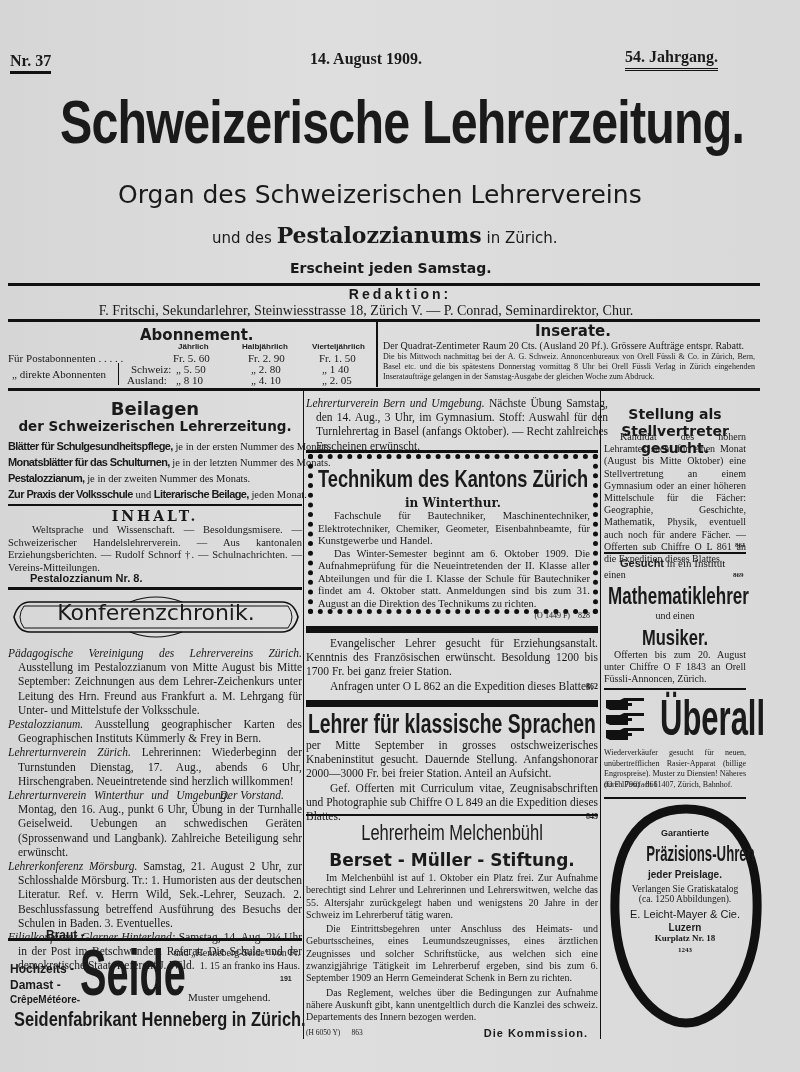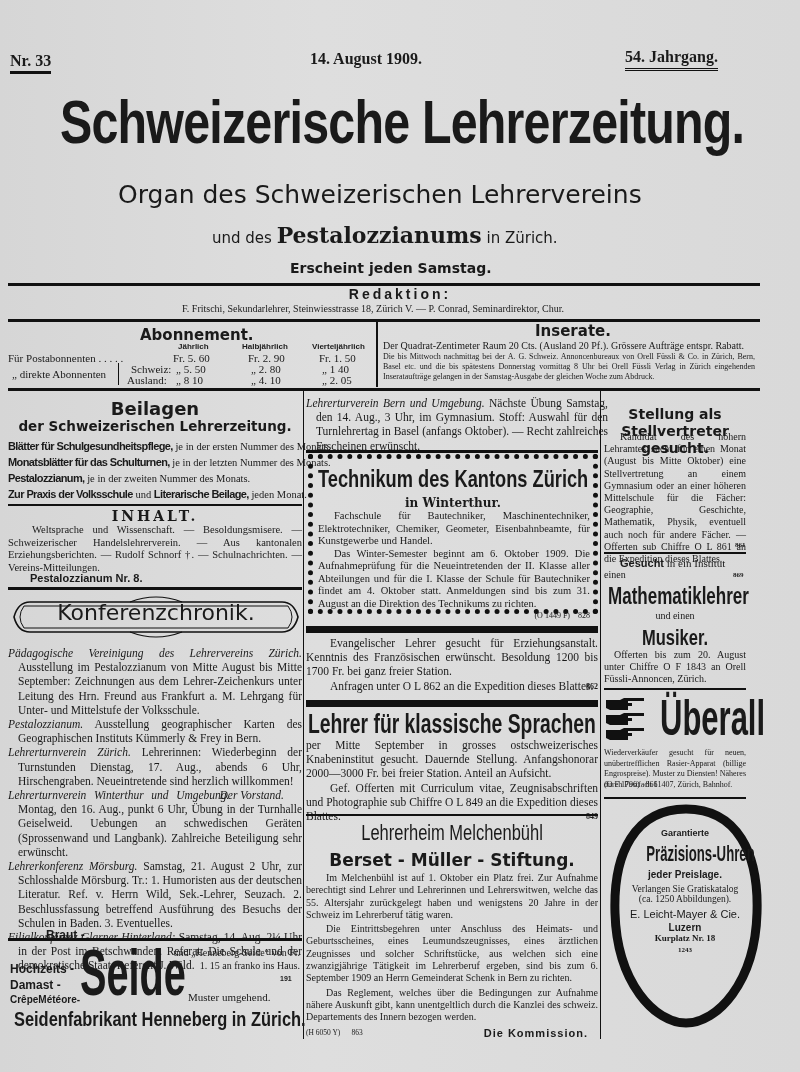--- a/index.html
+++ b/index.html
@@ -19,21 +19,21 @@
   #nr{left:10px;top:52px;font-size:16px;font-weight:bold;font-family:"Liberation Serif",serif;border-bottom:3px solid #111;padding-bottom:1px;}
   #date{left:310px;top:50px;font-size:16px;font-weight:bold;font-family:"Liberation Serif",serif;}
   #jahr{left:625px;top:48px;font-size:16px;font-weight:bold;font-family:"Liberation Serif",serif;border-bottom:3px double #111;padding-bottom:2px;}
   #masthead{left:60px;top:82px;width:640px;font-size:62px;font-weight:bold;font-family:"Liberation Sans",sans-serif;letter-spacing:-1px;transform:scaleX(0.78);transform-origin:left top;white-space:nowrap;line-height:80px;}
   #organ{left:118px;top:180px;font-size:25px;font-family:"DejaVu Sans",sans-serif;white-space:nowrap;}
   #und{left:212px;top:222px;font-size:15px;font-family:"DejaVu Sans",sans-serif;white-space:nowrap;}
   #und b{font-size:22px;font-family:"DejaVu Serif",serif;}
   #erscheint{left:290px;top:260px;font-size:14px;font-weight:bold;font-family:"DejaVu Sans",sans-serif;}
 
   #redaktion-title{left:0;top:286px;width:800px;text-align:center;font-size:14px;font-weight:bold;letter-spacing:3px;font-family:"Liberation Sans",sans-serif;}
-  #redaktion-line{left:8px;top:303px;width:730px;text-align:center;font-size:10px;font-family:"Liberation Serif",serif;white-space:nowrap;}
+  #redaktion-line{left:1px;top:303px;width:730px;text-align:center;font-size:14px;font-family:"Liberation Serif",serif;white-space:nowrap;}
 
   
   #abo-title{left:140px;top:326px;font-size:15px;font-weight:bold;font-family:"DejaVu Sans",sans-serif;}
   .abo-h{top:342px;font-size:8px;font-weight:bold;font-family:"Liberation Sans",sans-serif;}
   .abo-c{font-size:11px;font-family:"Liberation Serif",serif;white-space:nowrap;}
 
   
   #ins-title{left:535px;top:322px;font-size:15px;font-weight:bold;font-family:"DejaVu Sans",sans-serif;}
   #ins-line1{left:383px;top:340px;font-size:10px;font-family:"Liberation Serif",serif;white-space:nowrap;}
   #ins-body{left:383px;top:352px;width:372px;font-size:8px;line-height:10px;font-family:"Liberation Serif",serif;}
@@ -86,21 +86,21 @@
   .hand{left:606px;width:40px;height:12px;}
   #uber-body{top:748px;font-size:8px;line-height:10.5px;}
   #egg{left:607px;top:803px;width:158px;height:226px;}
   #egg-text{left:610px;top:828px;width:150px;text-align:center;}
 </style>
 </head>
 <body>
 
 <div class="page">
 
-  <div id="nr" class="abs">Nr. 33</div>
+  <div id="nr" class="abs">Nr. 37</div>
   <div id="date" class="abs">14. August 1909.</div>
   <div id="jahr" class="abs">54. Jahrgang.</div>
   <div id="masthead" class="abs">Schweizerische Lehrerzeitung.</div>
   <div id="organ" class="abs">Organ des Schweizerischen Lehrervereins</div>
   <div id="und" class="abs">
     <span>und des</span>
     <b>Pestalozzianums</b>
     <span>in Zürich.</span>
   </div>
   <div id="erscheint" class="abs">Erscheint jeden Samstag.</div>

